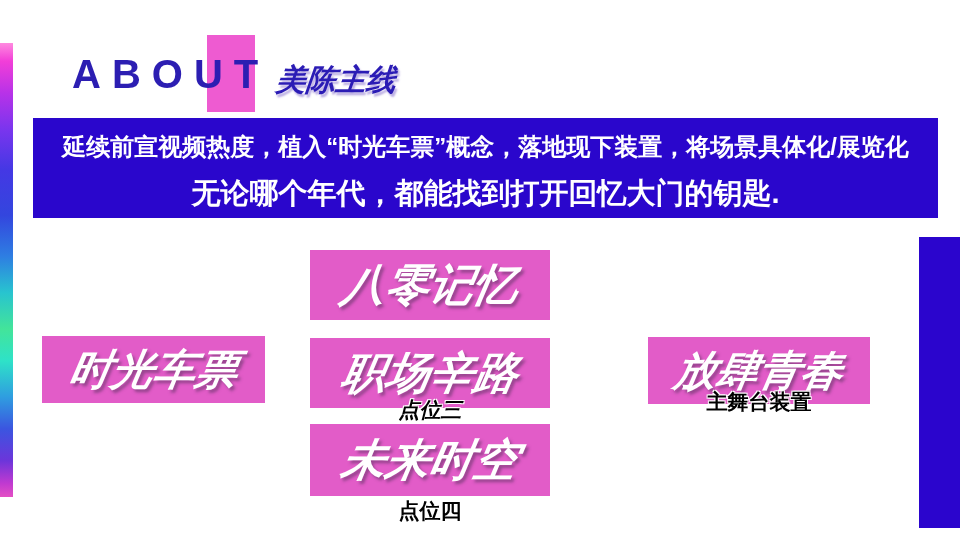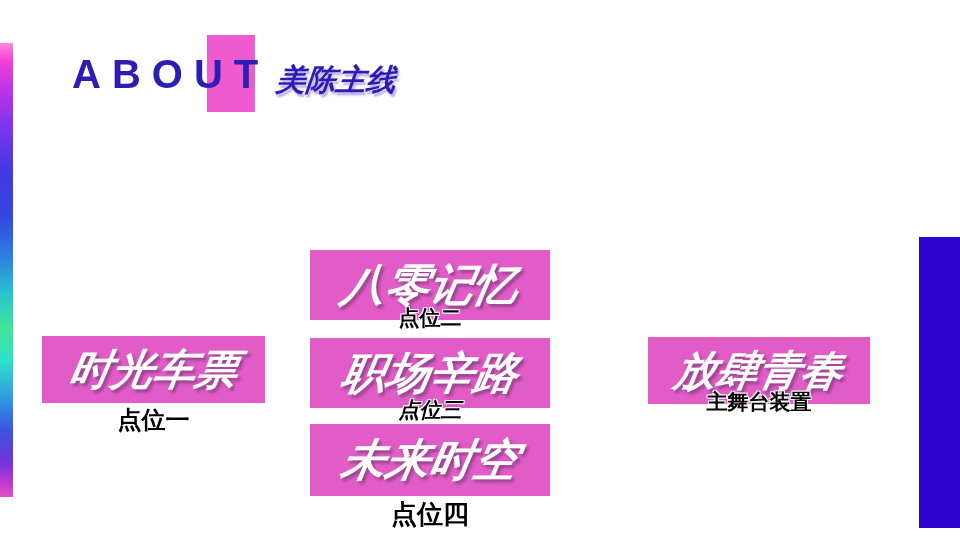--- a/index.html
+++ b/index.html
@@ -113,45 +113,47 @@
     color: #000000;
     font-weight: 700;
     text-align: center;
     z-index: 3;
     text-shadow: -1px -1px 0 #fff, 1px -1px 0 #fff, -1px 1px 0 #fff, 1px 1px 0 #fff;
     white-space: nowrap;
   }
   .label1 { left: 42px;  width: 223px; top: 404px; font-size: 24px; }
   .label2 { left: 310px; width: 240px; top: 304px; font-size: 21px; }
   .label3 { left: 310px; width: 240px; top: 396px; font-size: 21px; font-style: italic; }
-  .label4 { left: 310px; width: 240px; top: 497px; font-size: 26px; text-align: center; }
+  .label4 { left: 310px; width: 240px; top: 497px; font-size: 21px; text-align: center; }
   .label5 { left: 648px; width: 222px; top: 388px; font-size: 21px; }
 </style>
 </head>
 <body>
 
 <div class="slide">
 
   <div class="left-strip"></div>
   <div class="right-bar"></div>
 
   <div class="title-square"></div>
   <h1 class="about">ABOUT</h1>
   <div class="subtitle">美陈主线</div>
 
+  <div class="banner">
+    <div class="banner-line1">延续前宣视频热度，植入“时光车票”概念，落地现下装置，将场景具体化/展览化</div>
+    <div class="banner-line2">无论哪个年代，都能找到打开回忆大门的钥匙.</div>
+  </div>
 
   <div class="box box1">
     <span class="box-text">时光车票</span>
   </div>
-  <div class="spot-label label1">点位一</div>
 
   <div class="box box2">
     <span class="box-text">八零记忆</span>
   </div>
-  <div class="spot-label label2">点位二</div>
 
   <div class="box box3">
     <span class="box-text">职场辛路</span>
   </div>
   <div class="spot-label label3">点位三</div>
 
   <div class="box box4">
     <span class="box-text">未来时空</span>
   </div>
   <div class="spot-label label4">点位四</div>

